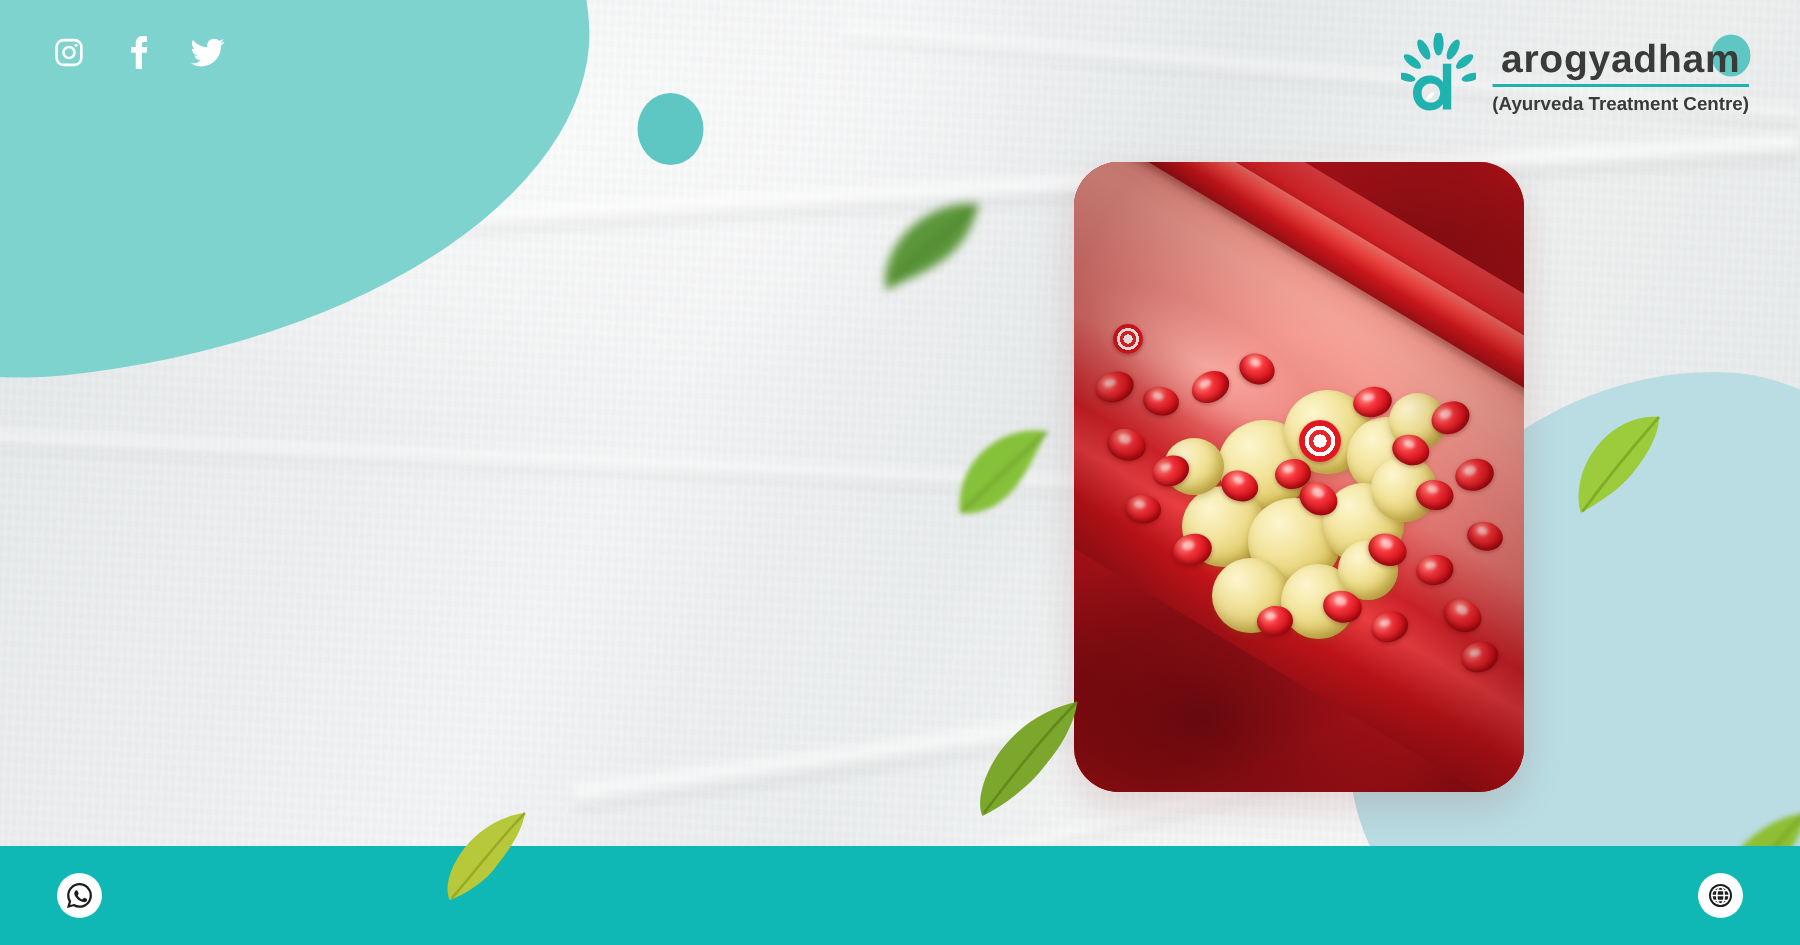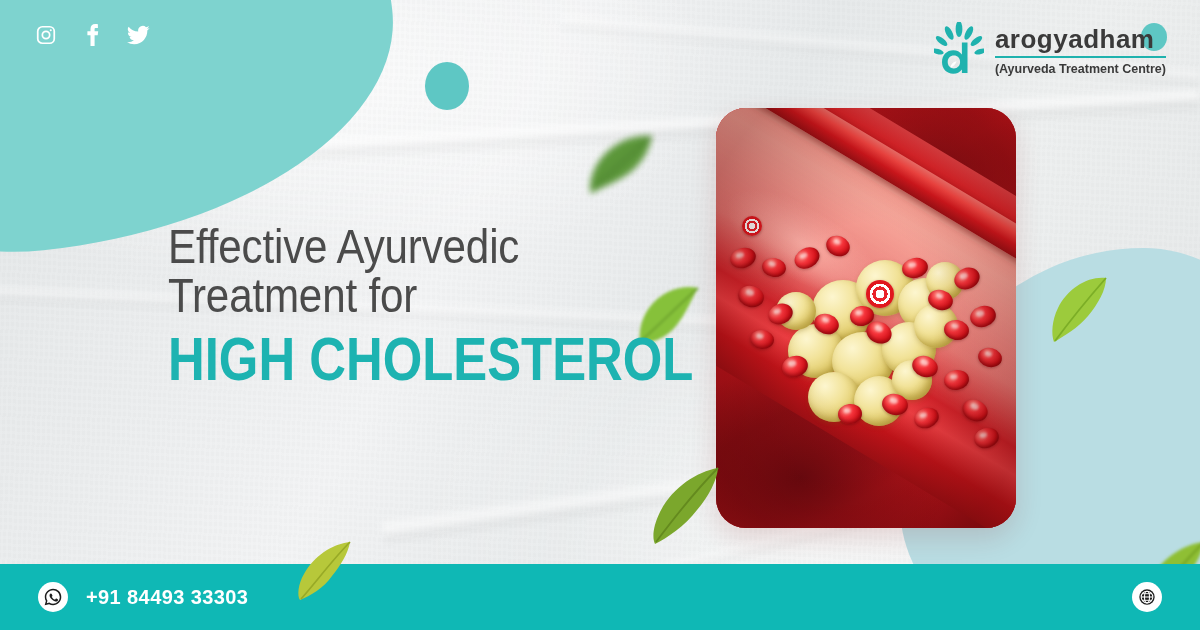--- a/index.html
+++ b/index.html
@@ -83,20 +83,21 @@
   .logo-text { display:flex; flex-direction:column; align-items:stretch; }
   .logo-word {
     font-family:"Liberation Sans", sans-serif;
     font-weight:bold;
     font-size:26px;
     letter-spacing:.5px;
     color:#3a3a3a;
     line-height:1;
     padding-bottom:4px;
     border-bottom:2px solid #1fb2ae;
+    text-align:center;
   }
   .logo-sub {
     font-family:"Liberation Sans", sans-serif;
     font-weight:bold;
     font-size:12.5px;
     color:#3a3a3a;
     line-height:1;
     padding-top:5px;
     text-align:center;
     white-space:nowrap;
@@ -346,25 +347,20 @@
     </svg>
   </div>
 
   <div class="leaf footer-leaf" style="left:648px; top:466px;">
     <svg width="76" height="80" viewBox="0 0 76 80">
       <path d="M70 2C48 6 24 22 12 46 5 60 4 72 7 78c12-6 30-18 42-34C61 30 69 14 70 2z" fill="#7ba72c"></path>
       <path d="M70 2C50 22 26 52 8 76" stroke="#648a1e" stroke-width="1.8" fill="none"></path>
     </svg>
   </div>
 
-  <div class="headline">
-    <div class="headline-line">Effective Ayurvedic</div>
-    <div class="headline-line">Treatment for</div>
-    <div class="headline-emphasis">HIGH CHOLESTEROL</div>
-  </div>
 
   <div class="media-card">
     <div class="vessel-scene">
       <div class="vs-bg"></div>
       <div class="vs-tube"></div>
       <div class="vs-lumen"></div>
       <div class="vs-rod"></div>
 
       <div class="plaque" style="left:96px; top:172px; width:62px; height:60px;"></div>
       <div class="plaque" style="left:140px; top:152px; width:58px; height:56px;"></div>
@@ -410,21 +406,20 @@
     </div>
   </div>
 
   <div class="footer">
     <div class="footer-left">
       <span class="circle-icon">
         <svg width="20" height="20" viewBox="0 0 24 24" fill="#1d1d1d">
           <path d="M12.04 2C6.58 2 2.13 6.45 2.13 11.91c0 1.75.46 3.46 1.32 4.96L2 22l5.25-1.38a9.9 9.9 0 0 0 4.79 1.22h.01c5.46 0 9.9-4.45 9.9-9.91 0-2.65-1.03-5.14-2.9-7.01A9.82 9.82 0 0 0 12.04 2zm0 1.81c2.16 0 4.19.84 5.72 2.37a8.04 8.04 0 0 1 2.37 5.73c0 4.47-3.63 8.1-8.1 8.1a8.1 8.1 0 0 1-4.13-1.13l-.3-.18-3.07.81.82-3-.19-.31a8.06 8.06 0 0 1-1.24-4.3c0-4.46 3.64-8.09 8.12-8.09zm-2.6 4.07c-.17 0-.45.06-.69.31-.24.25-.9.88-.9 2.14s.92 2.48 1.05 2.65c.13.17 1.78 2.72 4.32 3.71 2.11.83 2.54.67 3 .63.46-.05 1.48-.6 1.69-1.19.21-.59.21-1.09.15-1.19-.06-.1-.23-.17-.48-.29-.25-.13-1.48-.73-1.71-.81-.23-.09-.4-.13-.56.12-.17.25-.64.81-.79.98-.14.17-.29.19-.54.06-.25-.12-1.06-.39-2.02-1.25-.74-.66-1.25-1.48-1.39-1.73-.15-.25-.02-.38.11-.5.11-.11.25-.29.37-.44.12-.14.16-.25.25-.41.08-.17.04-.31-.02-.44-.06-.12-.55-1.35-.76-1.85-.2-.48-.4-.42-.55-.42l-.47-.01z"></path>
         </svg>
       </span>
-      <span class="footer-text">+91 84493 33303</span>
     </div>
     <div class="footer-right">
       <span class="circle-icon">
         <svg width="20" height="20" viewBox="0 0 24 24" fill="none" stroke="#1d1d1d" stroke-width="1.6">
           <circle cx="12" cy="12" r="9.2" fill="#1d1d1d" stroke="none"></circle>
           <circle cx="12" cy="12" r="7" fill="none" stroke="#ffffff" stroke-width="1.3"></circle>
           <ellipse cx="12" cy="12" rx="3" ry="7" fill="none" stroke="#ffffff" stroke-width="1.3"></ellipse>
           <line x1="5" y1="12" x2="19" y2="12" stroke="#ffffff" stroke-width="1.3"></line>
           <line x1="6.2" y1="8" x2="17.8" y2="8" stroke="#ffffff" stroke-width="1.1"></line>
           <line x1="6.2" y1="16" x2="17.8" y2="16" stroke="#ffffff" stroke-width="1.1"></line>

